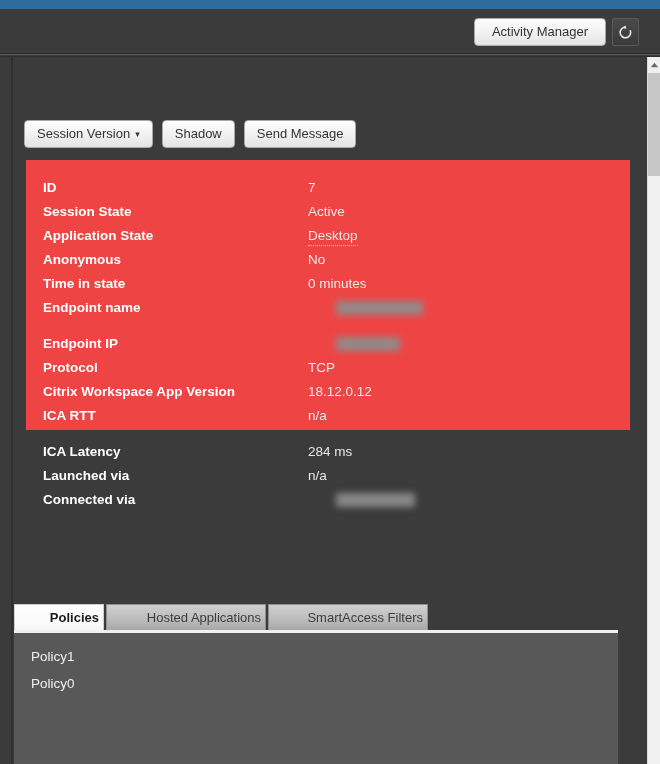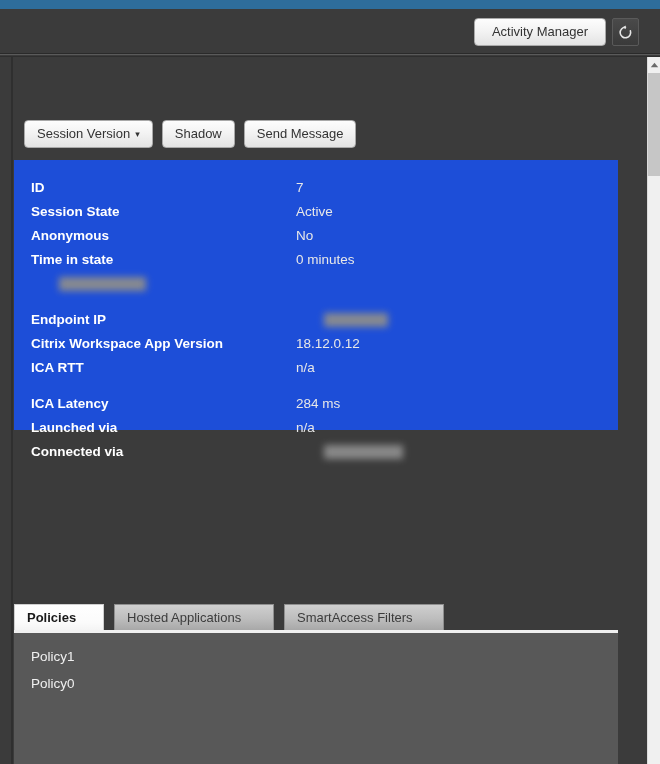--- a/index.html
+++ b/index.html
@@ -127,24 +127,24 @@
     display: inline-block;
     margin-left: 5px;
     font-size: 9px;
     line-height: 1;
     vertical-align: 1px;
   }
 
   
   .details-panel {
     position: absolute;
-    left: 14px; top: 103px;
+    left: 26px; top: 103px;
     width: 604px;
     height: 270px;
-    background: #1d4ed8;
+    background: #ef4444;
     box-sizing: border-box;
   }
   .kv-list {
     padding: 16px 0 0 0;
   }
   .kv-row {
     display: flex;
     height: 24px;
     align-items: baseline;
     padding-left: 17px;
@@ -191,33 +191,33 @@
     position: absolute;
     left: 14px; top: 547px;
     width: 604px;
     height: 26px;
     display: flex;
     align-items: flex-end;
   }
   .tab {
     height: 26px;
     line-height: 25px;
-    padding: 0 12px;
+    padding: 0 4px;
     font-size: 13px;
     box-sizing: border-box;
     cursor: pointer;
     white-space: nowrap;
-    text-align: left;
+    text-align: right;
   }
   .tab.inactive {
     background: linear-gradient(to bottom, #cfcfcf 0%, #bdbdbd 55%, #a8a8a8 100%);
     border: 1px solid #8f8f8f;
     border-bottom: none;
     color: #3c3c3c;
-    margin-left: 10px;
+    margin-left: 2px;
     min-width: 160px;
   }
   .tab.active {
     background: linear-gradient(to bottom, #ffffff 0%, #fbfbfb 70%, #f4f4f4 100%);
     border: 1px solid #cfcfcf;
     border-bottom: none;
     color: #1a1a1a;
     font-weight: bold;
     min-width: 90px;
   }
@@ -322,33 +322,42 @@
       <div class="kv-list" id="kv-list">
           <div class="kv-row">
             <div class="kv-key">ID</div>
             <div class="kv-val">7</div>
           </div>
           <div class="kv-row">
             <div class="kv-key">Session State</div>
             <div class="kv-val">Active</div>
           </div>
           <div class="kv-row">
+            <div class="kv-key">Application State</div>
+            <div class="kv-val tooltip-link">Desktop</div>
+          </div>
+          <div class="kv-row">
             <div class="kv-key">Anonymous</div>
             <div class="kv-val">No</div>
           </div>
           <div class="kv-row">
             <div class="kv-key">Time in state</div>
             <div class="kv-val">0 minutes</div>
           </div>
           <div class="kv-row gap">
+            <div class="kv-key">Endpoint name</div>
             <div class="kv-val redacted">SHREDWDVA</div>
           </div>
           <div class="kv-row">
             <div class="kv-key">Endpoint IP</div>
             <div class="kv-val redacted">10.140.7.9</div>
+          </div>
+          <div class="kv-row">
+            <div class="kv-key">Protocol</div>
+            <div class="kv-val">TCP</div>
           </div>
           <div class="kv-row">
             <div class="kv-key">Citrix Workspace App Version</div>
             <div class="kv-val">18.12.0.12</div>
           </div>
           <div class="kv-row gap">
             <div class="kv-key">ICA RTT</div>
             <div class="kv-val">n/a</div>
           </div>
           <div class="kv-row">

